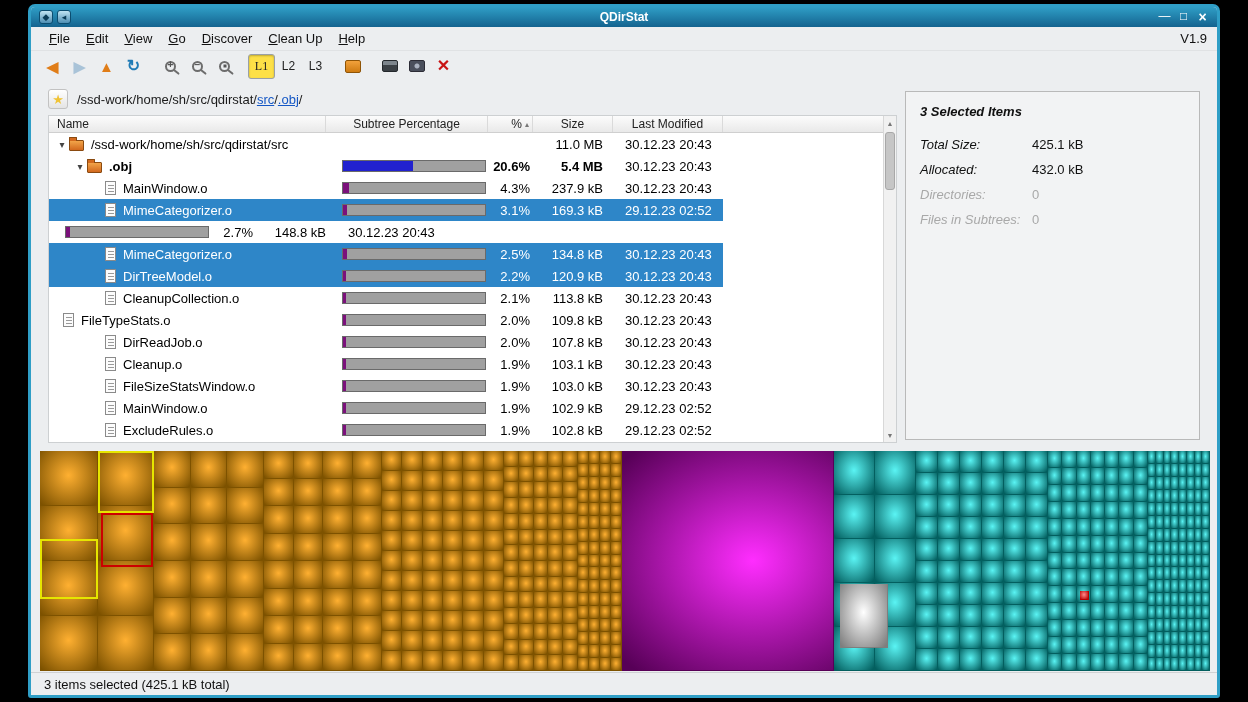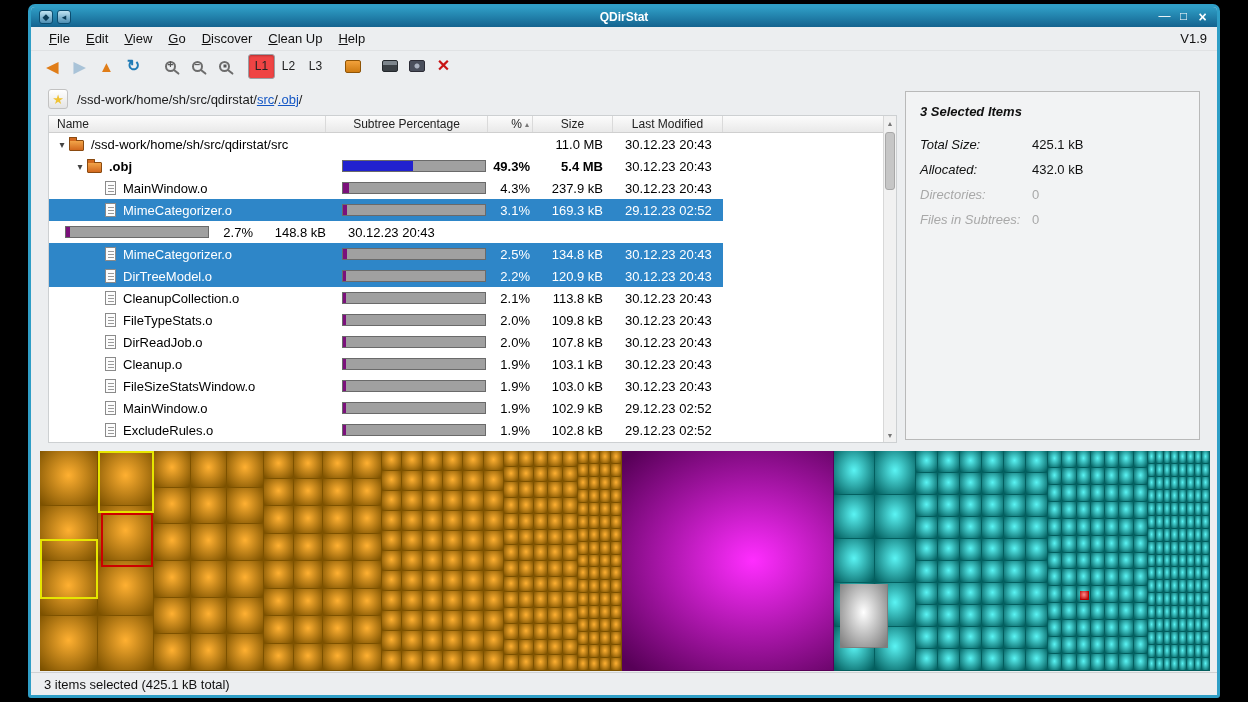--- a/index.html
+++ b/index.html
@@ -26,21 +26,21 @@
   .menubar { height:24px; flex:none; background:#eceef0; display:flex; align-items:center;
     padding:0 10px; font-size:13px; color:#111; border-bottom:1px solid #e0e2e4; }
   .menu-items { display:flex; }
   .menu-item { padding:2px 8px; cursor:default; }
   .version { margin-left:auto; font-size:13px; }
 
   
   .toolbar { height:30px; flex:none; background:#eceef0; display:flex; align-items:center; padding:0 8px; }
   .tbtn { width:27px; height:25px; display:flex; align-items:center; justify-content:center;
     border:1px solid transparent; border-radius:3px; cursor:default; flex:none; }
-  .tbtn.pressed { border:1px solid #9aa0a6; background:#ef4444; box-shadow:inset 0 1px 2px rgba(0,0,0,.25); }
+  .tbtn.pressed { border:1px solid #9aa0a6; background:#fde047; box-shadow:inset 0 1px 2px rgba(0,0,0,.25);font-family:Liberation Serif, serif; }
   .gap { width:10px; flex:none; }
   .arr { font-size:15px; font-weight:bold; line-height:1; }
   .arr.back { color:#e07d18; }
   .arr.fwd  { color:#a9c3d8; }
   .arr.up   { color:#e07d18; }
   .arr.refresh { color:#1f7bb6; font-size:16px; }
   .mag { position:relative; width:11px; height:11px; border:2px solid #6d6d6d; border-radius:50%; }
   .mag::after { content:""; position:absolute; width:7px; height:2px; background:#6d6d6d;
     right:-6px; bottom:-3px; transform:rotate(40deg); border-radius:1px; }
   .mag i { position:absolute; top:50%; left:50%; transform:translate(-50%,-56%);
@@ -260,21 +260,21 @@
     <div class="cell c-name" style="padding-left: 24px;">
       <span class="expander">▾</span>
       <span class="ficon icon-folder"></span>
       <span class="fname">.obj</span>
     </div>
     <div class="cell c-bar">
               <div class="pbar">
                 <div class="pfill dir" style="width: 49.3%;"></div>
               </div>
             </div>
-    <div class="cell c-pct">49.3%</div>
+    <div class="cell c-pct">20.6%</div>
     <div class="cell c-size">5.4 MB</div>
     <div class="cell c-mod">30.12.23 20:43</div>
   </div>
           <div class="trow">
     <div class="cell c-name" style="padding-left: 42px;">
       <span class="expander"></span>
       <span class="ficon icon-file"></span>
       <span class="fname">MainWindow.o</span>
     </div>
     <div class="cell c-bar">
@@ -350,21 +350,21 @@
     <div class="cell c-bar">
               <div class="pbar">
                 <div class="pfill" style="width: 2.1%;"></div>
               </div>
             </div>
     <div class="cell c-pct">2.1%</div>
     <div class="cell c-size">113.8 kB</div>
     <div class="cell c-mod">30.12.23 20:43</div>
   </div>
           <div class="trow">
-    <div class="cell c-name" style="padding-left: 42px;">
+    <div class="cell c-name" style="">
       <span class="expander"></span>
       <span class="ficon icon-file"></span>
       <span class="fname">FileTypeStats.o</span>
     </div>
     <div class="cell c-bar">
               <div class="pbar">
                 <div class="pfill" style="width: 2%;"></div>
               </div>
             </div>
     <div class="cell c-pct">2.0%</div>

